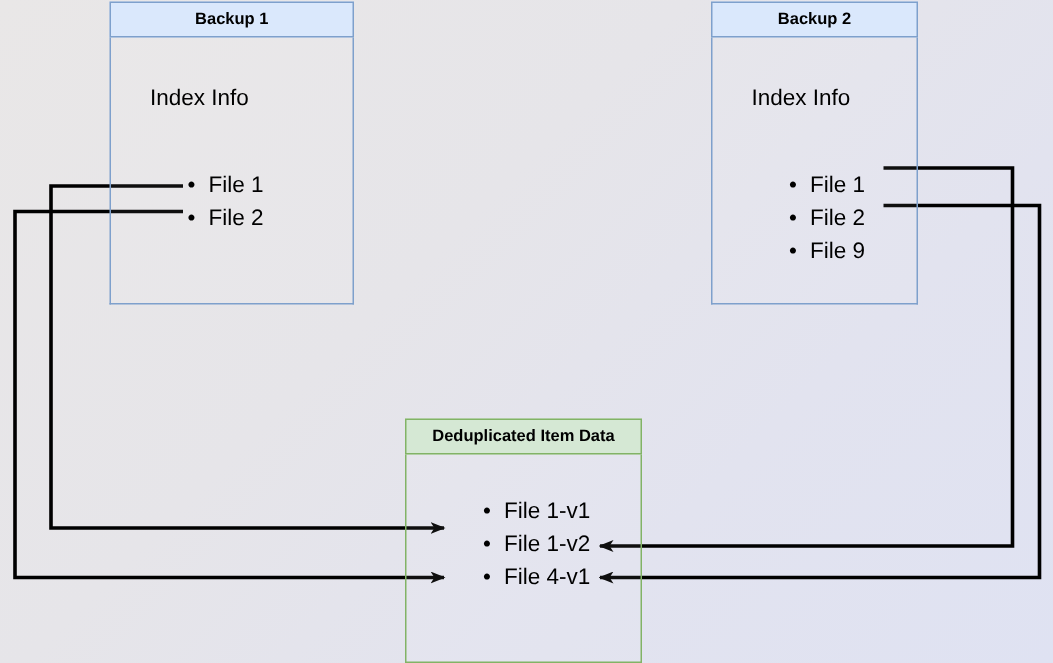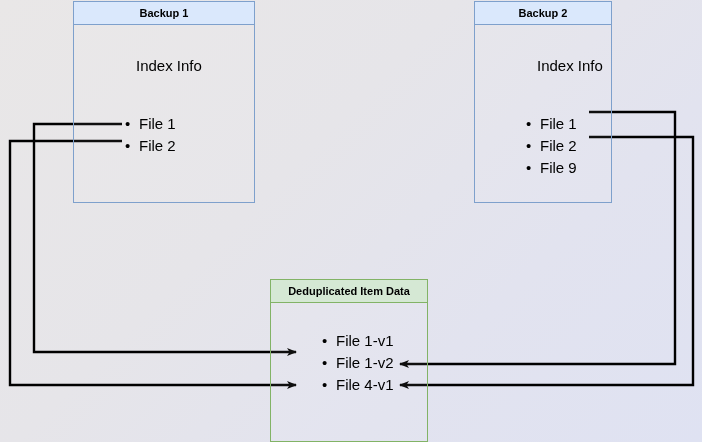--- a/index.html
+++ b/index.html
@@ -52,21 +52,20 @@
   .node.blue .nd-header { background: #dae8fc; border-color: #7ea0cc; }
   .node.blue .nd-body   { background: rgba(255,255,255,0.06); border-color: #7ea0cc; }
   .node.green .nd-header { background: #d5e8d4; border-color: #82b366; }
   .node.green .nd-body   { background: rgba(255,255,255,0.06); border-color: #82b366; }
 
   .index-label {
     position: absolute;
     font-size: 15px;
     color: #000;
     white-space: nowrap;
-    margin-left: 36px;
   }
   ul.filelist {
     position: absolute;
     margin: 0;
     padding: 0;
     list-style: none;
   }
   ul.filelist li {
     font-size: 15px;
     color: #000;
@@ -100,21 +99,21 @@
 
     <path d="M122,124 L34,124 L34,352 L296,352" fill="none" stroke="#000" stroke-width="2.4" marker-end="url(#arrowR)"></path>
 
     <path d="M122,141 L10,141 L10,385 L296,385" fill="none" stroke="#000" stroke-width="2.4" marker-end="url(#arrowR)"></path>
 
     <path d="M589,112 L675,112 L675,364 L400,364" fill="none" stroke="#000" stroke-width="2.4" marker-end="url(#arrowR)"></path>
 
     <path d="M589,137 L693,137 L693,385 L400,385" fill="none" stroke="#000" stroke-width="2.4" marker-end="url(#arrowR)"></path>
   </svg>
 
-  <div class="node blue" style="left:73px; top:1px; width:182px;">
+  <div class="node blue" style="left:73px; top:1px; width:163px;">
     <div class="nd-header">Backup 1</div>
     <div class="nd-body" style="height:178px;">
       <div class="index-label" style="left:26px; top:32px;">Index Info</div>
       <ul class="filelist" style="left:51px; top:88px;">
         <li>File 1</li>
         <li>File 2</li>
       </ul>
     </div>
   </div>
 

